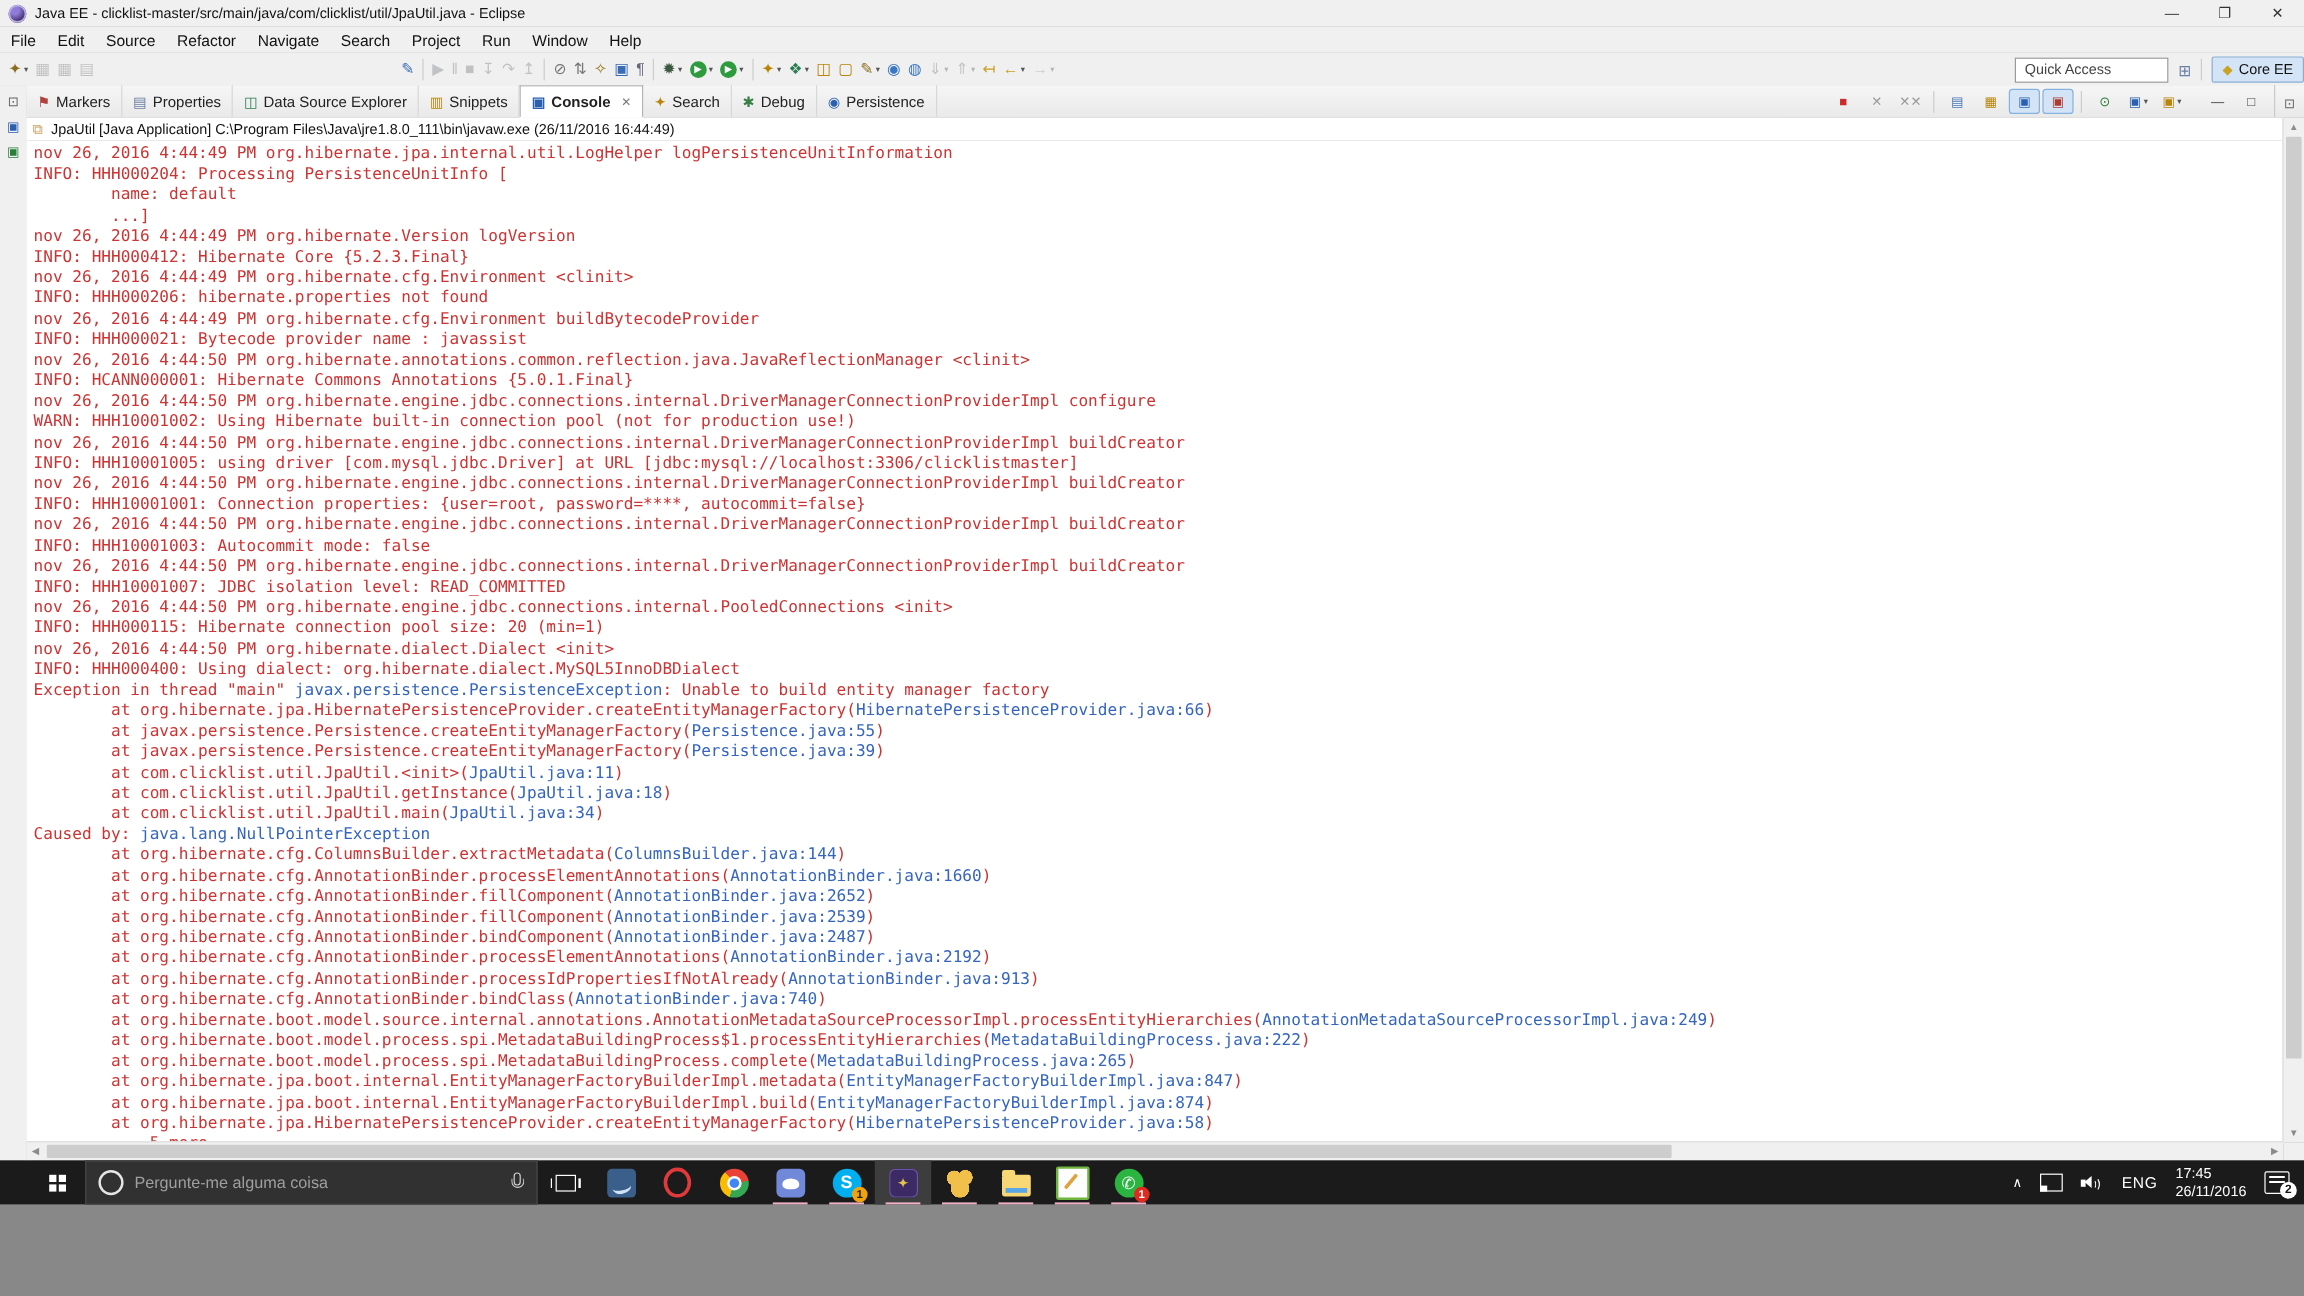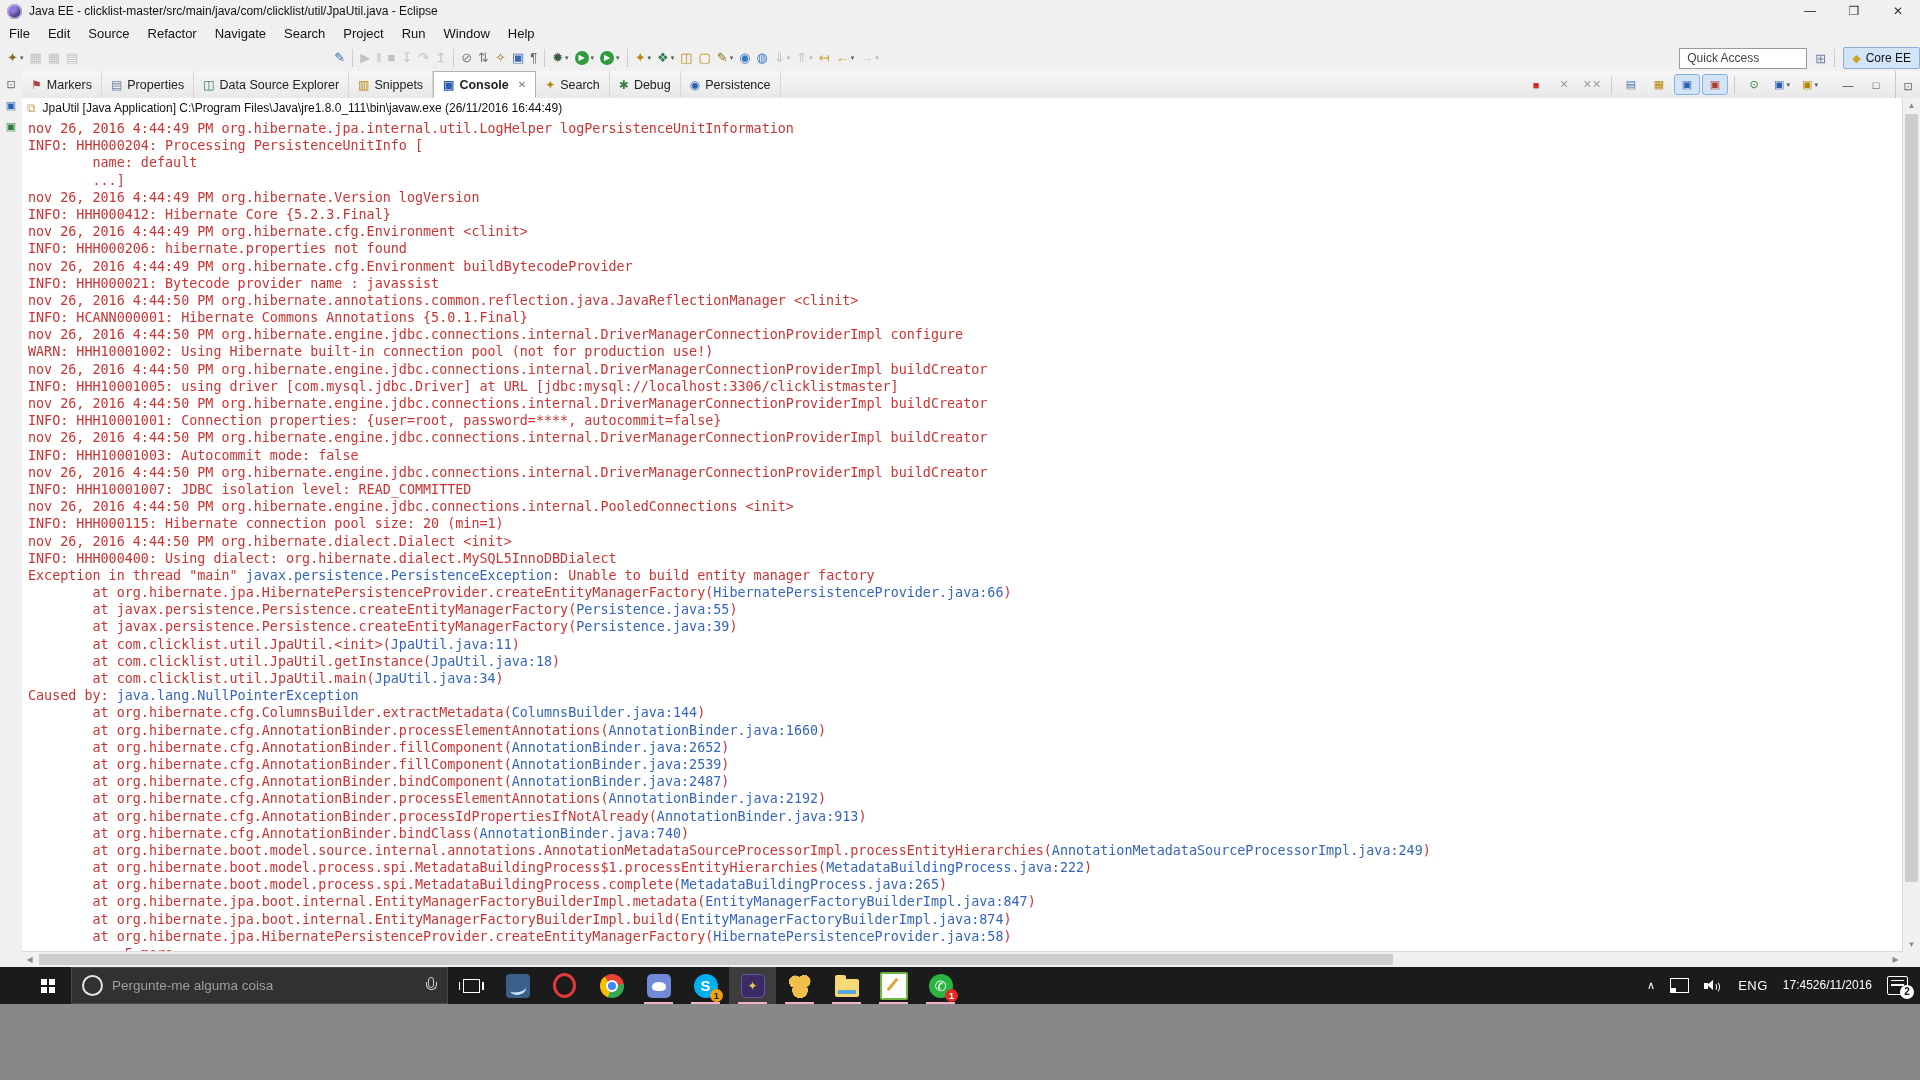--- a/index.html
+++ b/index.html
@@ -136,21 +136,21 @@
   .net-ic{position:relative;width:17px;height:13px;border:1.6px solid #fff;}
   .net-ic::after{content:"";position:absolute;left:-1px;bottom:-1px;width:6px;height:5px;background:#fff;}
   .vol-ic{position:relative;width:19px;height:15px;}
   .vol-ic::before{content:"";position:absolute;left:0;top:4.5px;width:4px;height:6px;background:#fff;}
   .vol-ic::after{content:"";position:absolute;left:3px;top:2px;border-top:5.5px solid transparent;
       border-bottom:5.5px solid transparent;border-right:6px solid #fff;}
   .vol-arc{position:absolute;right:3px;top:2.5px;width:7px;height:10px;border:1.6px solid transparent;
       border-right-color:#fff;border-radius:50%;}
   .vol-arc.small{right:6px;top:4.5px;width:4px;height:6px;}
   .lang{letter-spacing:.5px;}
-  .clock{display:flex;flex-direction:row;align-items:flex-start;font-size:12px;line-height:14.5px;}
+  .clock{display:flex;flex-direction:column;align-items:flex-start;font-size:12px;line-height:14.5px;}
   .notif{position:relative;width:19px;height:17px;border:1.6px solid #fff;border-radius:2px;}
   .notif::before{content:"";position:absolute;left:3px;right:3px;top:3px;height:8px;
       background:repeating-linear-gradient(to bottom,#fff 0 1.4px,transparent 1.4px 4.2px);}
   .nbadge{position:absolute;right:-7px;bottom:-5px;width:14px;height:14px;border-radius:50%;
       background:#fff;color:#111;font-size:10px;line-height:14px;text-align:center;font-weight:bold;}
 </style>
 </head>
 <body>
 
 <div class="screen">

